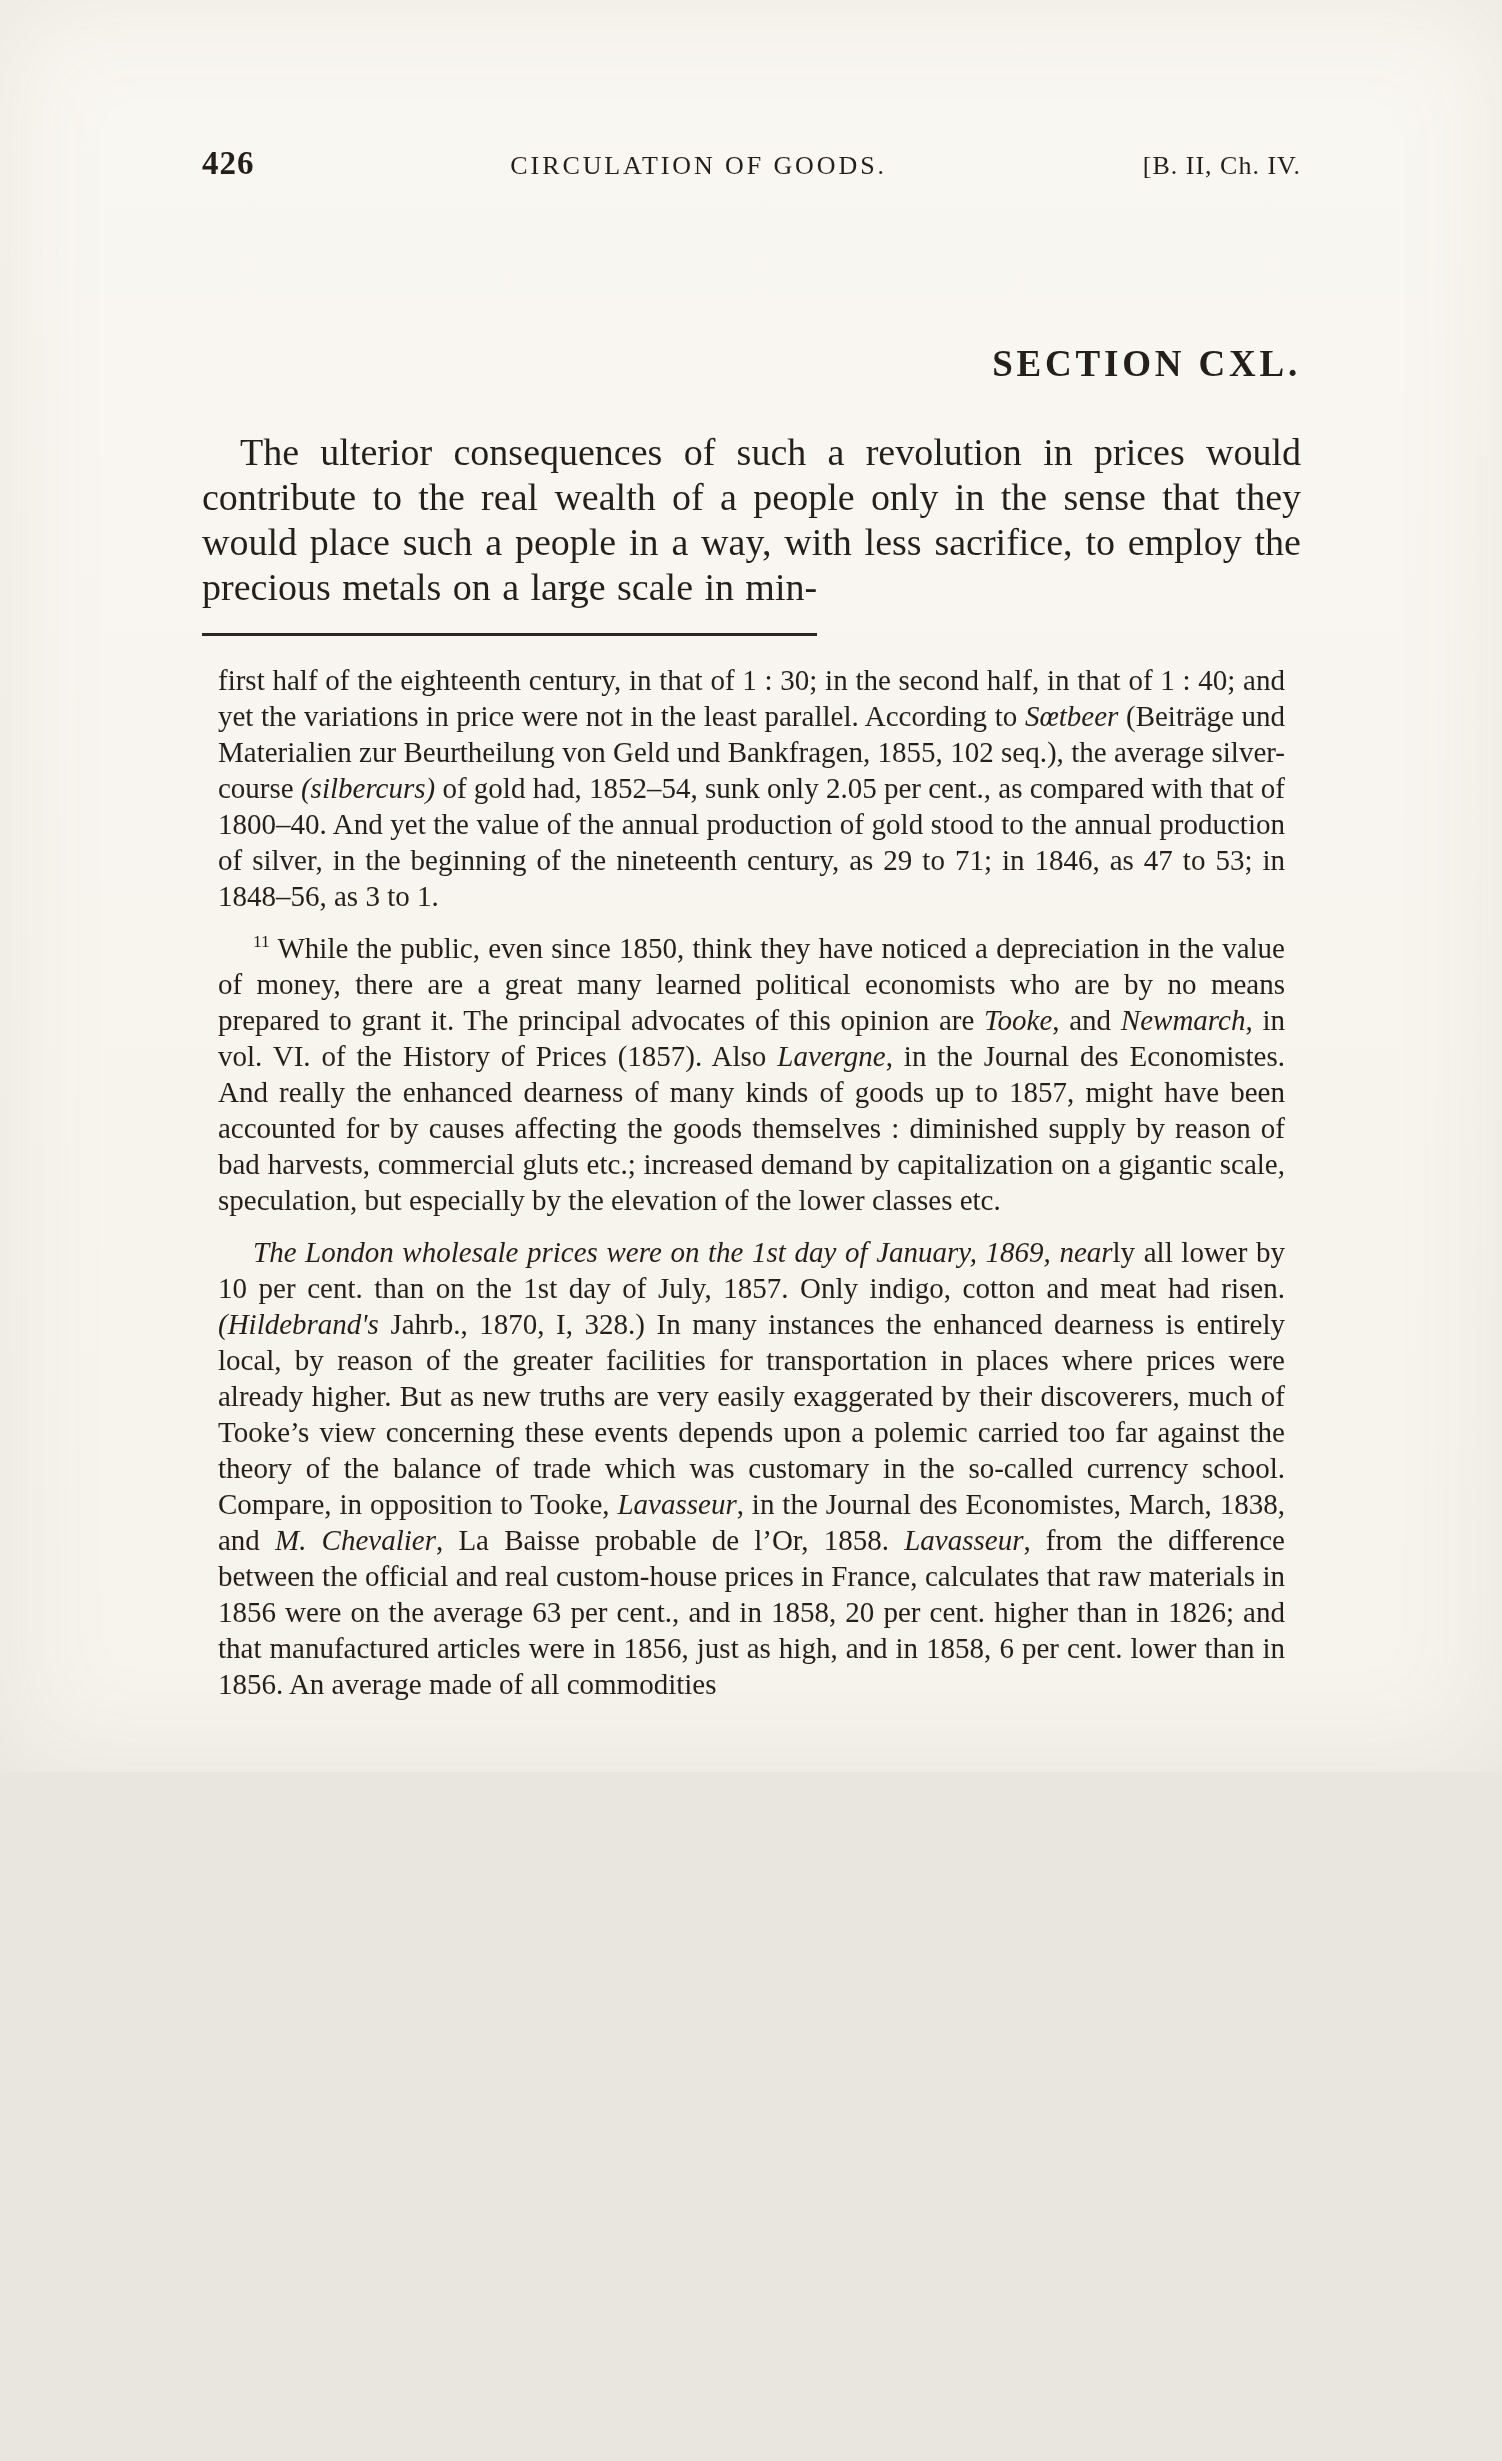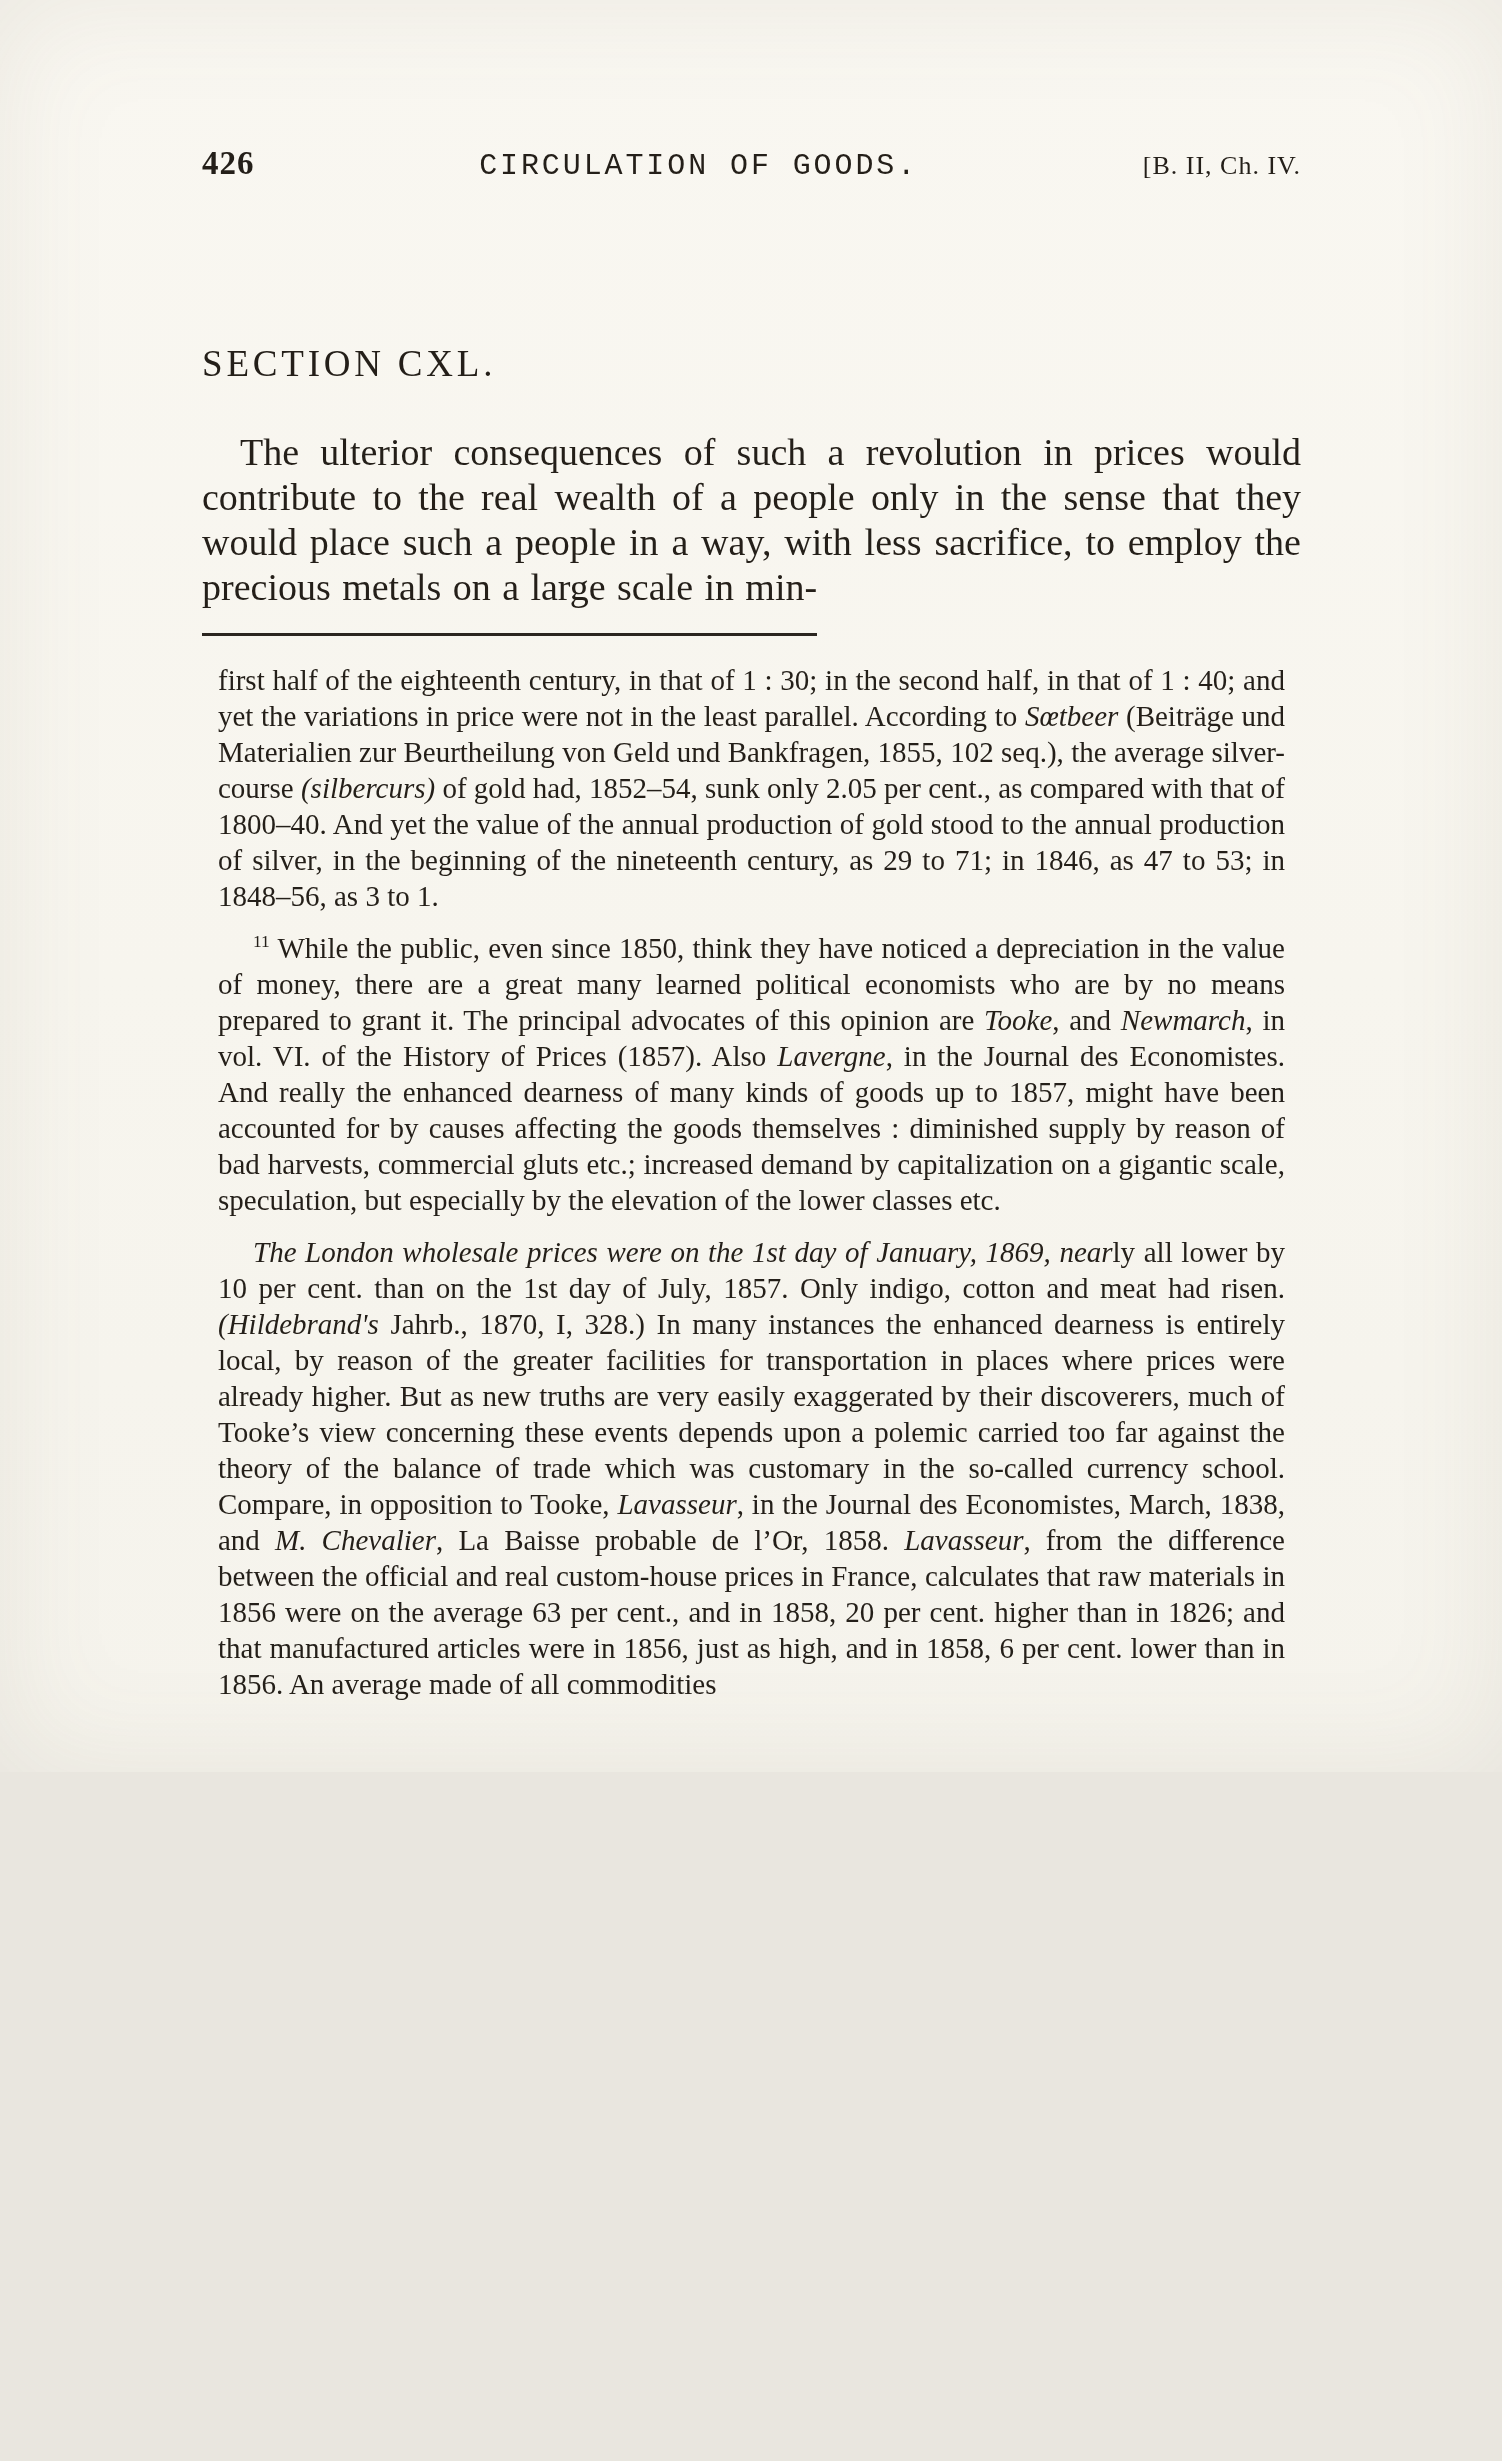--- a/index.html
+++ b/index.html
@@ -24,30 +24,29 @@
     font-size: 30px;
     line-height: 38px;
   }
   .pagenum {
     font-weight: 700;
     font-size: 33px;
     letter-spacing: 1px;
   }
   .running {
     letter-spacing: 2.9px;
-    font-size: 30px;
-    font-family: Liberation Mono, monospace;
+    font-size: 26px;
   }
   .chref {
     font-size: 26px;
     letter-spacing: 1px;
   }
   .section-title {
-    text-align: left;
-    font-weight: 400;
+    text-align: right;
+    font-weight: 700;
     font-size: 37px;
     letter-spacing: 3.8px;
     margin: 157px 0 44px 0;
     line-height: 44px;
   }
   .subtitle {
     text-align: center;
     font-size: 30px;
     letter-spacing: 1.4px;
     line-height: 44px;

